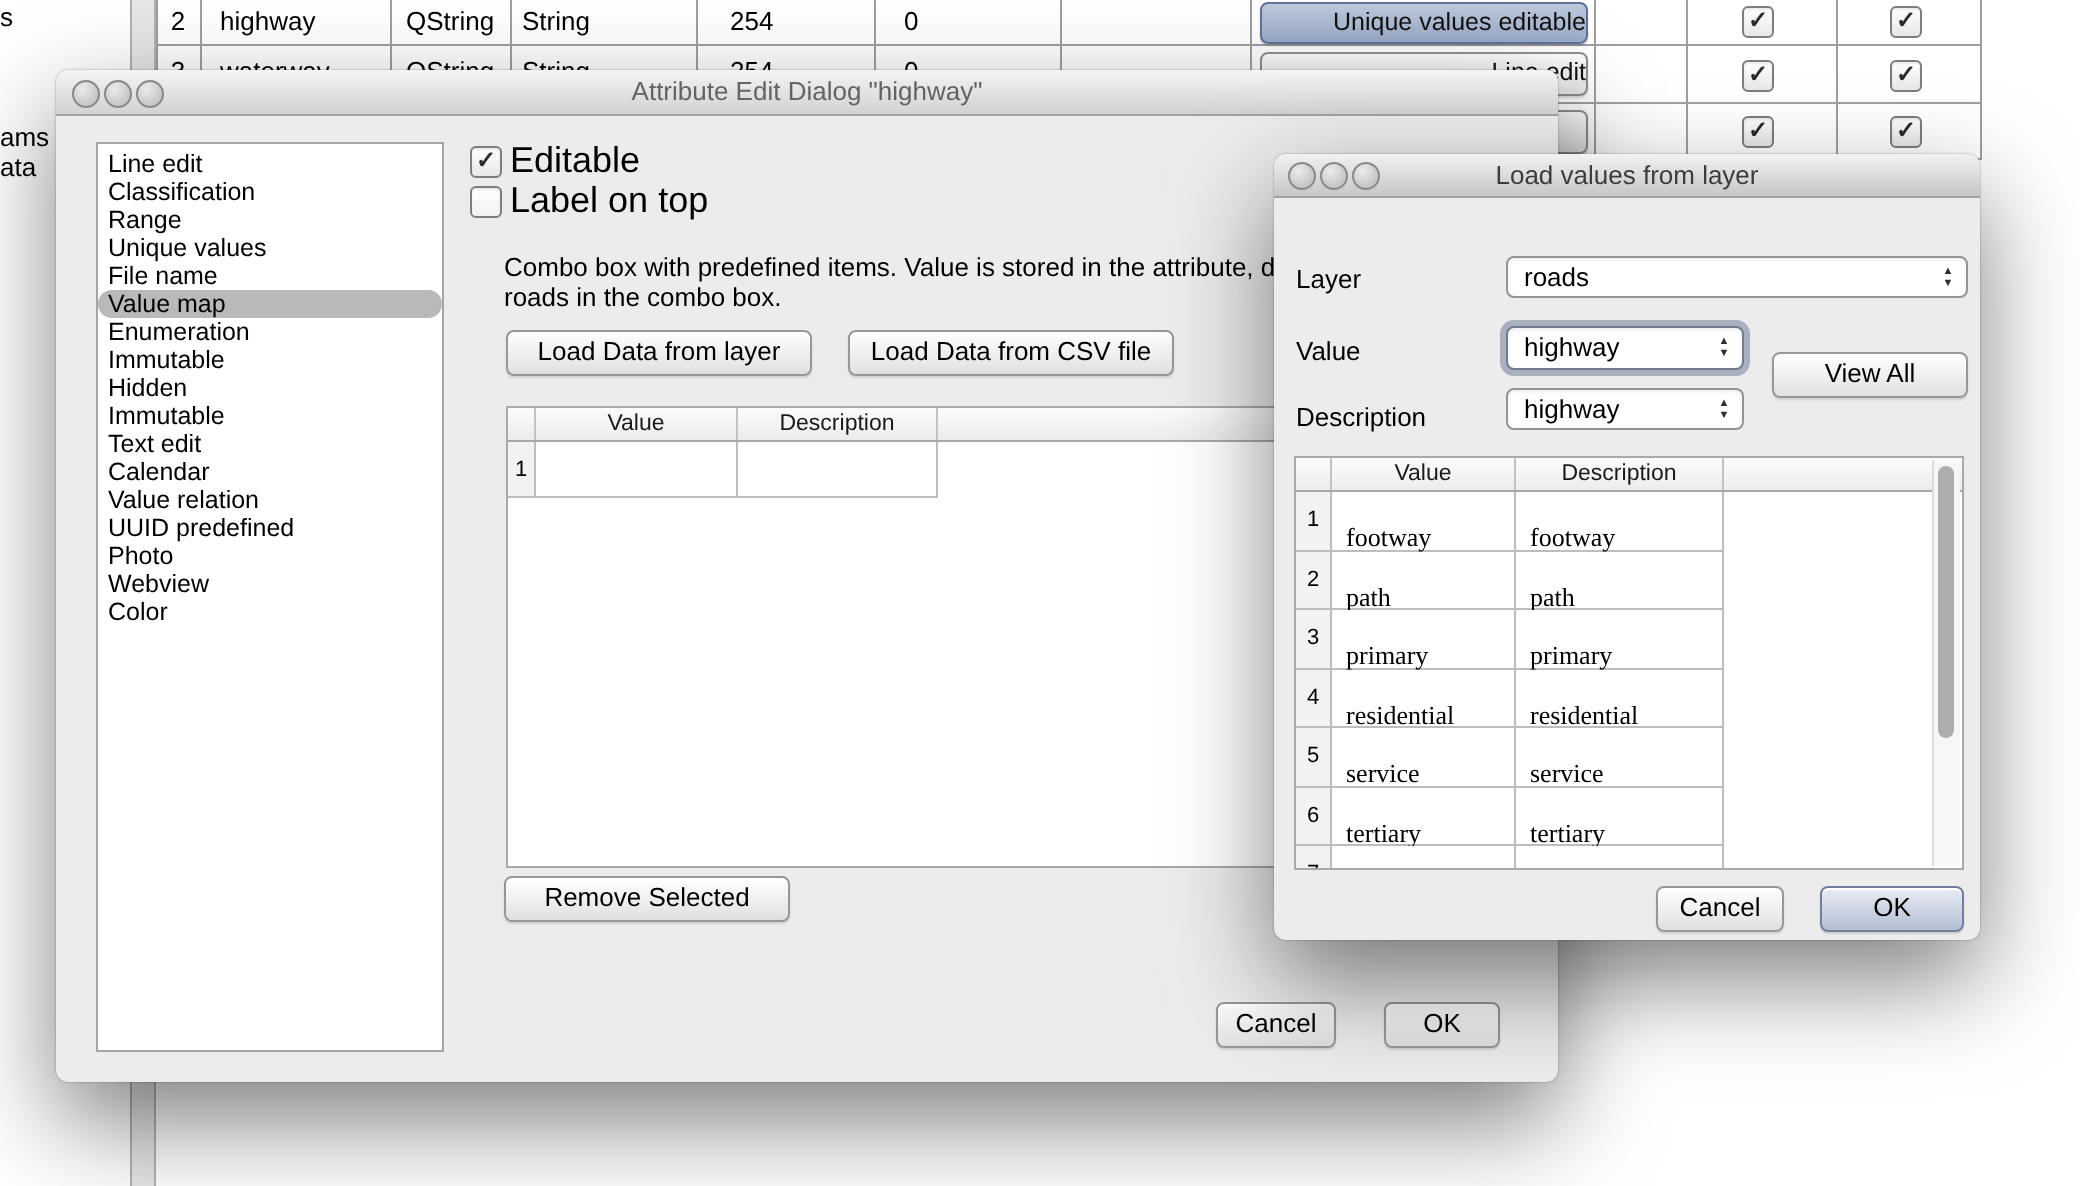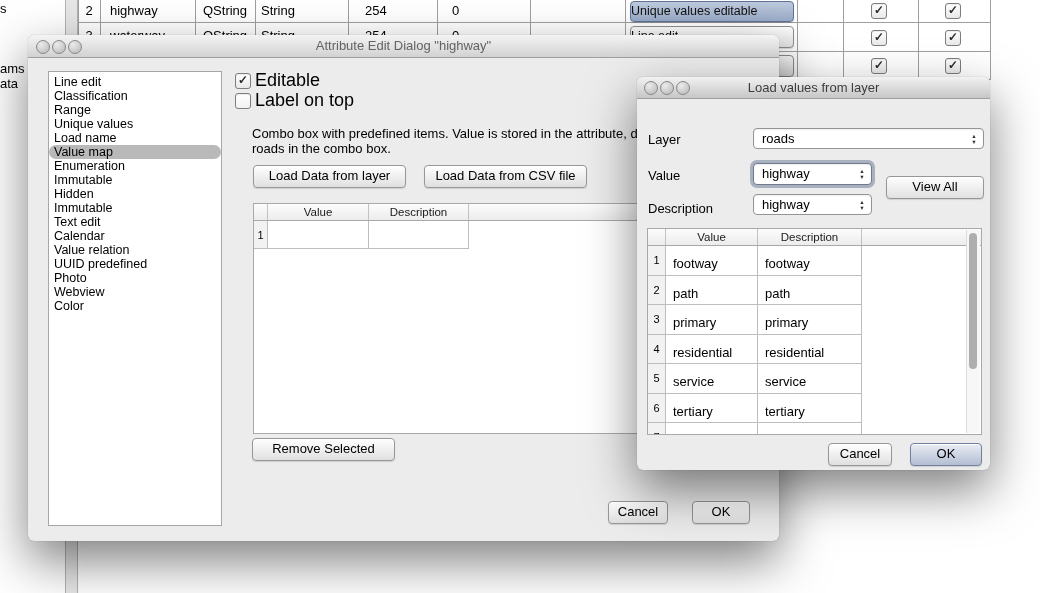--- a/index.html
+++ b/index.html
@@ -3,21 +3,21 @@
 <meta charset="utf-8">
 <style>
   html,body{margin:0;padding:0;background:#fff;}
   .screen{position:relative;width:1040px;height:593px;overflow:hidden;background:#fff;
           font-family:"Liberation Sans",sans-serif;color:#000;}
   
   .vl{position:absolute;width:1px;background:#9f9f9f;}
   .hl{position:absolute;height:1px;background:#9f9f9f;}
   .bgtxt{position:absolute;font-size:13px;line-height:17px;white-space:nowrap;}
   .wbtn{position:absolute;border:1px solid #8f8f8f;border-radius:4px;
-        background:linear-gradient(#fdfdfd,#e6e6e6);font-size:12.5px;text-align:left;
+        background:linear-gradient(#fdfdfd,#e6e6e6);font-size:12.5px;text-align:right;
         line-height:18px;color:#111;box-shadow:0 1px 1px rgba(0,0,0,.15);}
   .wbtn.sel{background:linear-gradient(#becadd,#9aabc8);border-color:#60729a;}
   .check{position:absolute;width:14px;height:14px;border:1px solid #7d7d7d;border-radius:3px;
          background:linear-gradient(#ffffff,#e8e8e8);font-size:12px;line-height:13px;
          text-align:center;font-weight:bold;color:#2b2b2b;box-shadow:inset 0 1px 1px rgba(0,0,0,.08);}
   .splitter{position:absolute;background:#e6e6e6;border-left:1px solid #b2b2b2;border-right:1px solid #b2b2b2;}
   
   .dialog{position:absolute;background:#ececec;border-radius:6px;
           box-shadow:0 20px 50px rgba(0,0,0,.5),0 0 1px rgba(0,0,0,.4);}
   .tbar{position:absolute;left:0;top:0;right:0;border-radius:6px 6px 0 0;
@@ -43,21 +43,21 @@
   .st{position:absolute;right:4px;top:50%;margin-top:-6px;width:10px;font-size:5.5px;
       line-height:6px;color:#2f2f2f;text-align:center;}
   .tablew{position:absolute;background:#fff;border:1px solid #a9a9a9;overflow:hidden;}
   .thead{display:flex;height:16px;border-bottom:1px solid #a9a9a9;background:linear-gradient(#fcfcfc,#ececec);}
   .th{font-size:11.5px;line-height:16px;text-align:center;border-right:1px solid #c3c3c3;
       box-sizing:border-box;color:#1a1a1a;}
   .trow{display:flex;}
   .td{box-sizing:border-box;border-right:1px solid #bdbdbd;border-bottom:1px solid #bdbdbd;
       font-size:13px;background:#fff;}
   .tnum{background:#f2f2f2;text-align:center;font-size:11px;}
-  .cellpad{padding:10px 0 0 7px;}
+  .cellpad{padding:15px 0 0 7px;font-family:Liberation Serif, serif;}
   .sb{position:absolute;top:1px;right:1px;width:13px;background:#f7f7f7;border-left:1px solid #dcdcdc;}
   .sb .thumb{position:absolute;left:2px;width:8px;border-radius:4px;background:#aeaeae;}
 </style>
 </head>
 <body>
 
 <div class="screen">
 
   <div class="bgtxt" style="left:0;top:1;">s</div>
   <div class="bgtxt" style="left:0;top:60px;">ams</div>
@@ -113,21 +113,21 @@
       <span class="light" style="left:24px;top:5px;"></span>
       <span class="light" style="left:40px;top:5px;"></span>
       <span class="title" style="line-height:22px;">Attribute Edit Dialog "highway"</span>
     </div>
 
     <div class="list" style="left:20px;top:36px;width:172px;height:450px;">
       <div class="listitem">Line edit</div>
       <div class="listitem">Classification</div>
       <div class="listitem">Range</div>
       <div class="listitem">Unique values</div>
-      <div class="listitem">Load name</div>
+      <div class="listitem">File name</div>
       <div class="listitem sel">Value map</div>
       <div class="listitem">Enumeration</div>
       <div class="listitem">Immutable</div>
       <div class="listitem">Hidden</div>
       <div class="listitem">Immutable</div>
       <div class="listitem">Text edit</div>
       <div class="listitem">Calendar</div>
       <div class="listitem">Value relation</div>
       <div class="listitem">UUID predefined</div>
       <div class="listitem">Photo</div>

